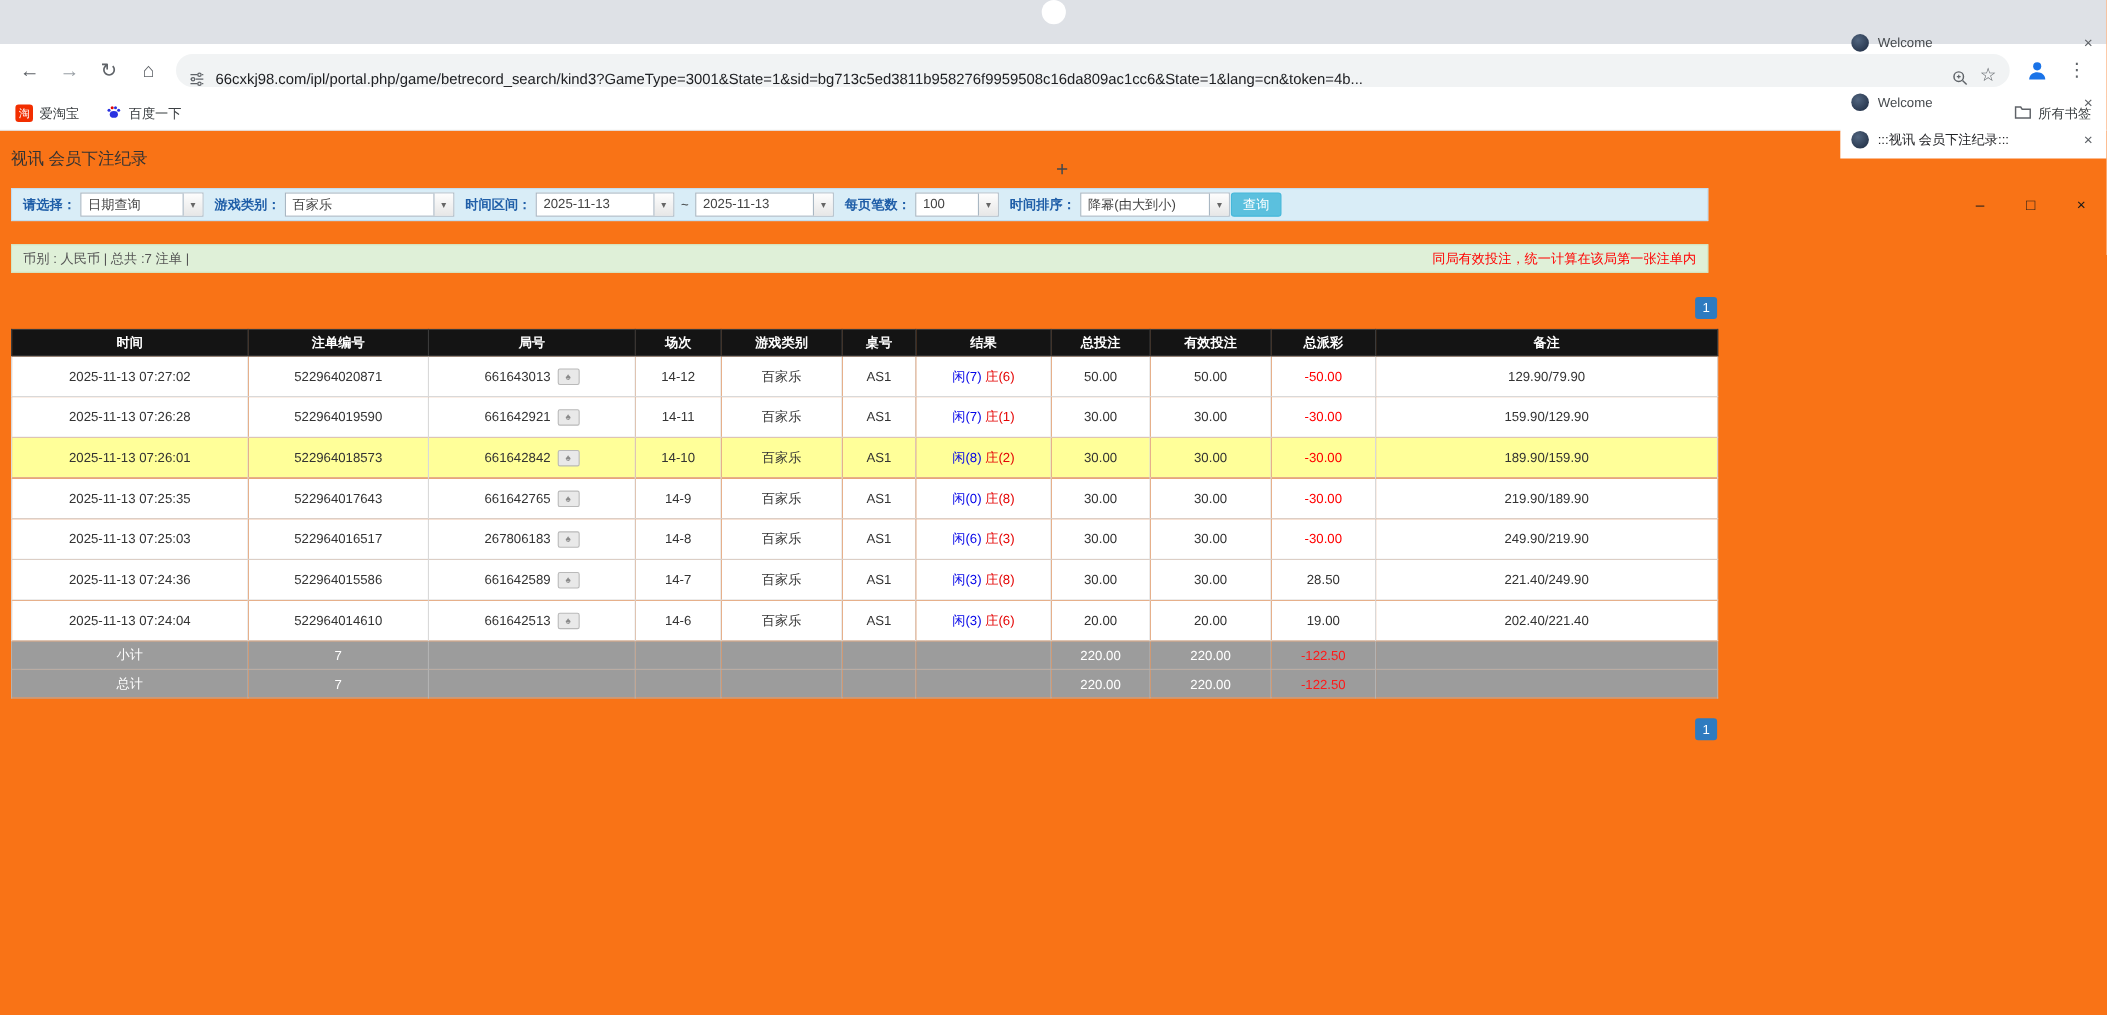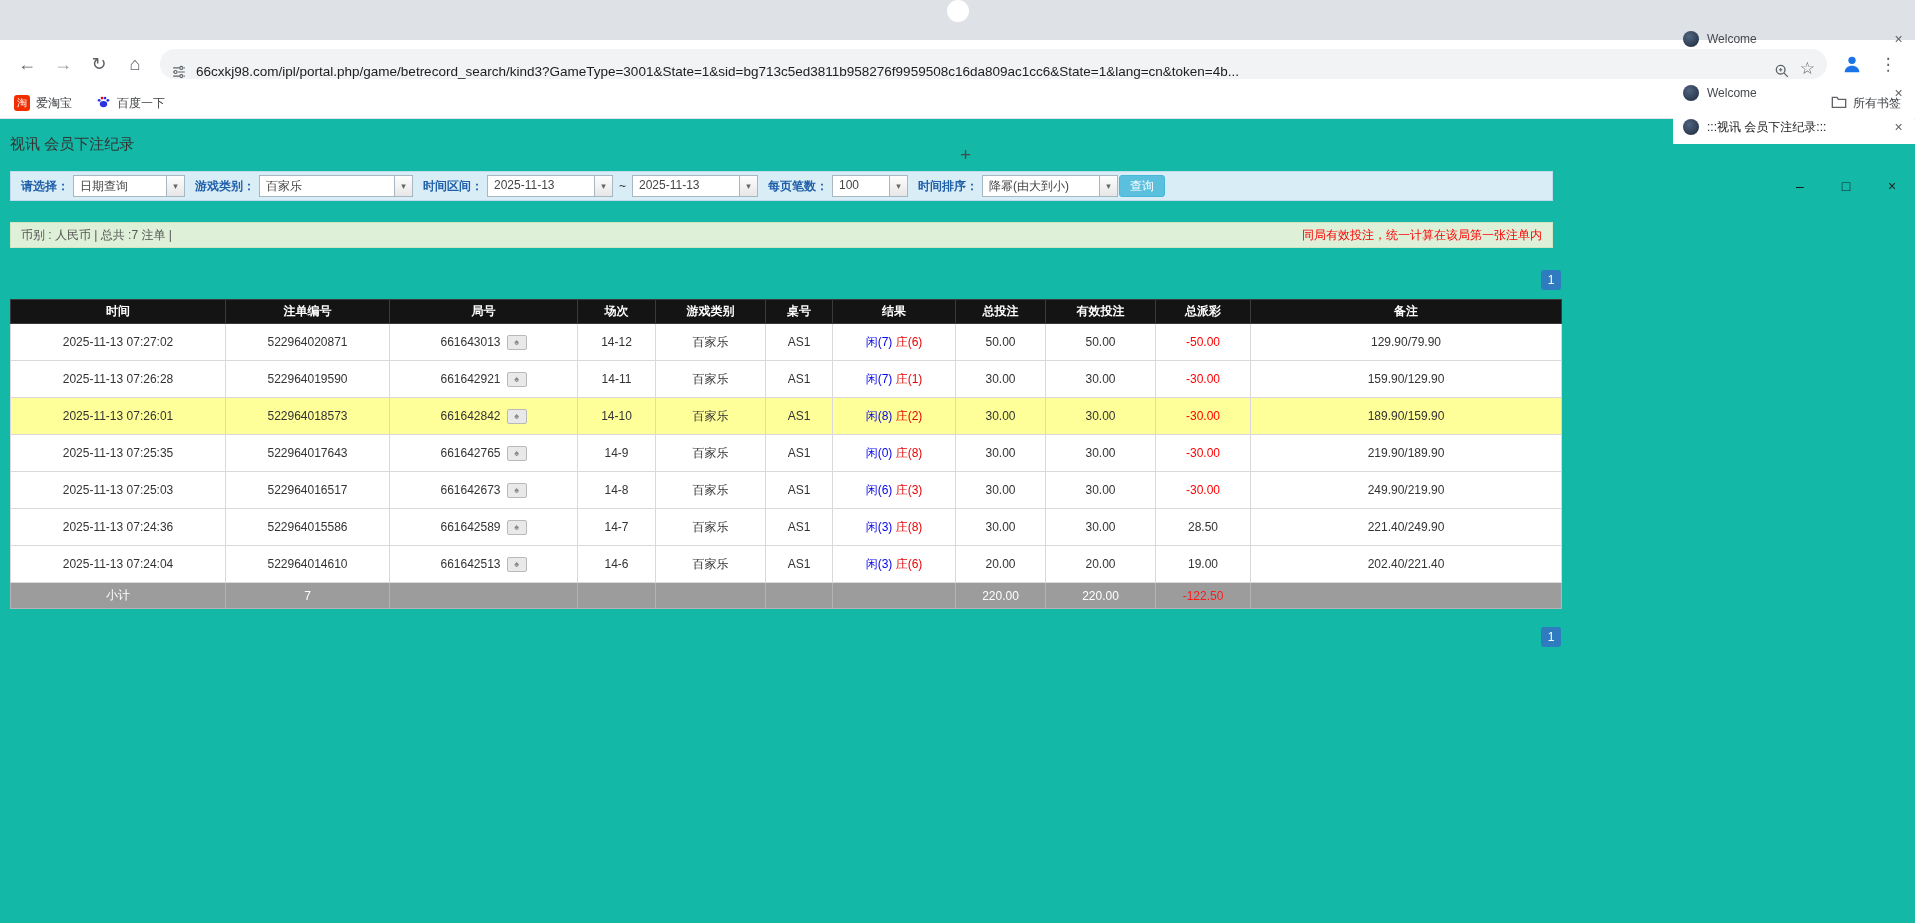--- a/index.html
+++ b/index.html
@@ -37,21 +37,21 @@
   .menu-dots { font-size:17px; color:#5f6368; }
 
   .bookmarks { height:31px; background:#fff; border-bottom:1px solid #e1e3e6; display:flex;
                align-items:center; padding:0 14px; gap:24px; font-size:12px; color:#3c4043; }
   .bm { display:flex; align-items:center; gap:6px; }
   .bm-ico-taobao { width:16px; height:16px; border-radius:3px; background:#f22e00; color:#fff;
                    font-size:10px; display:flex; align-items:center; justify-content:center; }
   .bm-spacer { flex:1; }
 
   
-  .pagearea { padding:16px 0 16px 10px; background:#14b8a6; height:804px; }
+  .pagearea { padding:16px 0 16px 10px; background:#f97316; height:804px; }
   .page-title { font-size:15px; color:#333; font-weight:400; margin-left:0; }
 
   .filter-bar { width:1543px; margin-top:17px; height:30px; background:#d9edf7; border:1px solid #c2dcee;
                 display:flex; align-items:center; padding:0 10px; font-size:12px; }
   .flabel { color:#1f5ea8; font-weight:bold; margin:0 4px 0 10px; white-space:nowrap; }
   .flabel.first { margin-left:0; }
   .combo { display:flex; align-items:stretch; background:#fff; border:1px solid #a9b7c3; height:22px; }
   .combo-text { flex:1; padding:2px 6px 0 6px; color:#444; font-size:12px; white-space:nowrap; overflow:hidden; }
   .combo-btn { width:18px; border-left:1px solid #a9b7c3; background:linear-gradient(#fdfdfd,#e7e7e7);
                display:flex; align-items:center; justify-content:center; font-size:9px; color:#666; }
@@ -335,21 +335,21 @@
         <td class="bet-link">30.00</td>
         <td>30.00</td>
         <td class="payout-cell neg">-30.00</td>
         <td>219.90/189.90</td>
       </tr>
       <tr>
         <td>2025-11-13 07:25:03</td>
         <td>522964016517</td>
         <td>
             <div class="round-wrap">
-              <span>661642673</span>
+              <span>267806183</span>
               <span class="card-icon">♠</span>
             </div>
           </td>
         <td>14-8</td>
         <td>百家乐</td>
         <td>AS1</td>
         <td><span class="player">闲(6)</span> <span class="banker">庄(3)</span></td>
         <td class="bet-link">30.00</td>
         <td>30.00</td>
         <td class="payout-cell neg">-30.00</td>
@@ -398,19 +398,32 @@
         <td></td>
         <td></td>
         <td></td>
         <td></td>
         <td></td>
         <td>220.00</td>
         <td>220.00</td>
         <td class="payout-cell neg">-122.50</td>
         <td></td>
       </tr>
+      <tr class="foot">
+        <td>总计</td>
+        <td>7</td>
+        <td></td>
+        <td></td>
+        <td></td>
+        <td></td>
+        <td></td>
+        <td>220.00</td>
+        <td>220.00</td>
+        <td class="payout-cell neg">-122.50</td>
+        <td></td>
+      </tr>
     </tbody>
   </table>
 
   <div class="pager bottom">
     <div class="page-num">1</div>
   </div>
 </div>
 
 </body></html>

